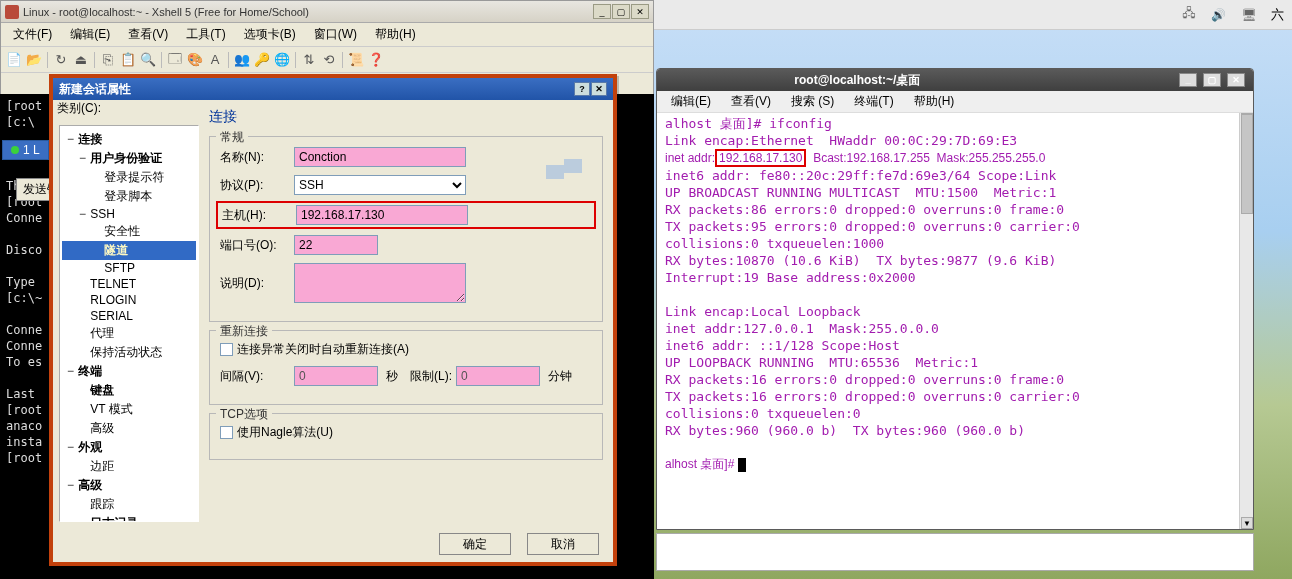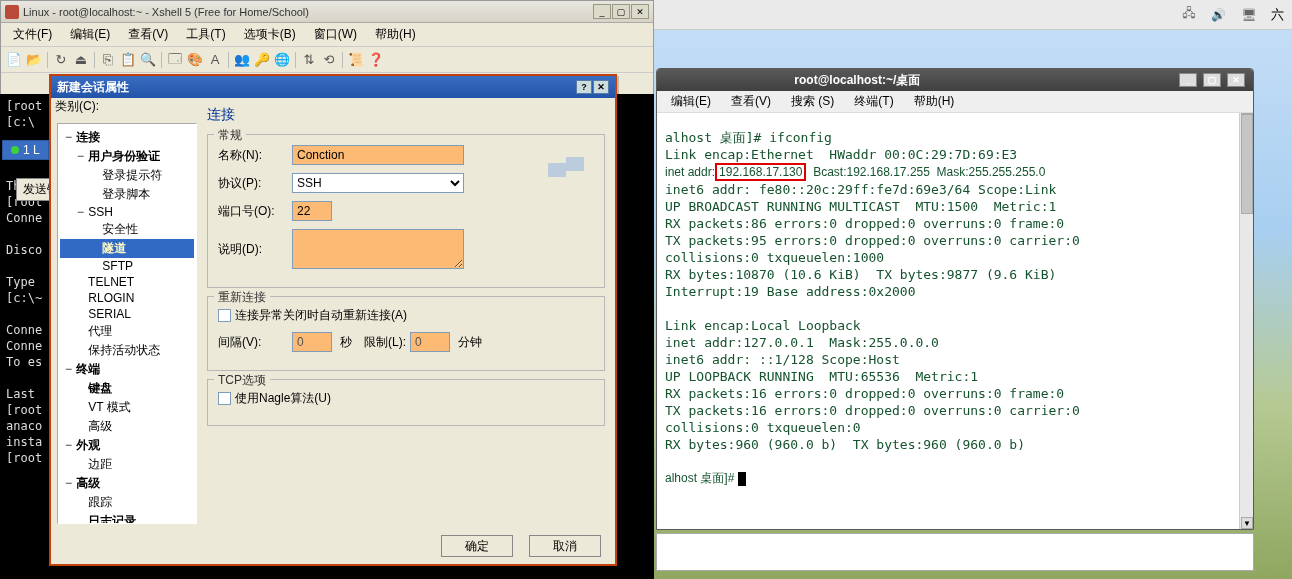--- a/index.html
+++ b/index.html
@@ -14,42 +14,42 @@
 .tbtn { width: 18px; height: 15px; background: #dcdac8; border: 1px solid #9a9a84; display: flex; align-items: center; justify-content: center; font-size: 9px; cursor: pointer; }
 
 .menubar { height: 24px; background: #ece9d8; display: flex; align-items: center; padding: 0 4px; gap: 2px; border-bottom: 1px solid #ccc; }
 .menu-item { padding: 3px 8px; cursor: pointer; }
 
 .toolbar { height: 26px; background: #ece9d8; display: flex; align-items: center; padding: 0 4px; gap: 2px; border-bottom: 1px solid #ccc; }
 .tool-icon { width: 18px; height: 18px; display: flex; align-items: center; justify-content: center; cursor: pointer; color: #555; font-size: 13px; }
 .tool-sep { width: 1px; height: 16px; background: #bbb; margin: 0 2px; }
 
 
-.dialog { position: absolute; left: 49px; top: 74px; width: 568px; height: 492px; background: #ece9d8; border: 2px solid #c2410c; box-shadow: 2px 2px 0 rgba(0,0,0,.2); }
+.dialog { position: absolute; left: 49px; top: 74px; width: 568px; height: 492px; background: #ece9d8; border: 4px solid #c2410c; box-shadow: 2px 2px 0 rgba(0,0,0,.2); }
 .dlg-title { height: 22px; background: linear-gradient(#3a6ec2,#2154a8); color: #fff; display: flex; align-items: center; padding: 0 6px; font-weight: bold; }
 .dlg-title-btns { margin-left: auto; display: flex; gap: 1px; }
 .dlg-tbtn { width: 16px; height: 14px; background: #cdd; border: 1px solid #5a7aa8; font-size: 9px; display: flex; align-items: center; justify-content: center; cursor: pointer; color: #000; }
 
 .dlg-body { display: flex; height: calc(100% - 22px - 36px); }
 .dlg-tree { width: 140px; border: 1px inset #fff; background: #fff; margin: 6px 4px 4px 6px; padding: 4px 2px; overflow: hidden; }
 .tree-label { padding: 0 0 2px 4px; }
 .tree-node { padding: 1px 0 1px 4px; white-space: nowrap; cursor: pointer; }
 .tree-node.sel { background: #316ac5; color: #fef9c3; }
 .tree-node .tog { display: inline-block; width: 9px; text-align: center; color: #333; }
 .tree-node.sel .tog { color: #fff; }
 .indent1 { padding-left: 16px; } .indent2 { padding-left: 30px; }
 
 .dlg-right { flex: 1; padding: 6px 10px 4px 6px; }
 .dlg-heading { color: #003399; font-size: 14px; padding: 2px 0 10px 0; }
 .fieldset { border: 1px solid #b8b8b8; margin-bottom: 8px; padding: 10px 10px 10px 10px; position: relative; }
 .fieldset > .legend { position: absolute; top: -8px; left: 6px; background: #ece9d8; padding: 0 4px; color: #333; }
 .form-row { display: flex; align-items: center; margin-bottom: 8px; }
 .form-row label { width: 74px; }
-.form-input { flex: 1; height: 20px; border: 1px solid #7f9db9; background: #fdba74; padding: 1px 4px; }
-.form-input.num { width: 40px; flex: none; }
+.form-input { flex: 1; height: 20px; border: 1px solid #7f9db9; background: #f9a8d4; padding: 1px 4px; }
+.form-input.num { width: 84px; flex: none; }
 .form-select { flex: 1; height: 20px; border: 1px solid #7f9db9; background: #fff; }
 .host-row { border: 2px solid #d00; padding: 2px 4px; margin: -2px -4px 6px -4px; }
 .computers-icon { position: absolute; right: 18px; top: 22px; width: 38px; height: 30px; background:
   linear-gradient(#bcd, #bcd) 0 6px/18px 14px no-repeat,
   linear-gradient(#bcd, #bcd) 18px 0/18px 14px no-repeat,
   linear-gradient(#8ab4e0,#8ab4e0) 2px 8px/14px 10px no-repeat,
   linear-gradient(#8ab4e0,#8ab4e0) 20px 2px/14px 10px no-repeat; border-radius: 2px; }
 .checkbox { width: 13px; height: 13px; border: 1px solid #7f9db9; background: #fff; display: inline-block; margin-right: 4px; vertical-align: middle; }
 .inline-lbl { margin: 0 4px 0 8px; }
 .dlg-footer { height: 36px; display: flex; align-items: center; justify-content: flex-end; gap: 16px; padding: 0 14px; }
@@ -69,21 +69,21 @@
 .right-panel { position: absolute; left: 654px; top: 0; width: 638px; height: 579px; background: linear-gradient(#c8dff7,#a8cff0 40%,#b6c993 70%,#8fa760); }
 .right-top { height: 30px; background: #eaeaea; display: flex; align-items: center; justify-content: flex-end; padding: 0 8px; gap: 14px; border-bottom: 1px solid #ccc; }
 .tray-icon { width: 16px; height: 16px; color: #666; cursor: pointer; display:flex; align-items:center; justify-content:center; }
 
 .rterm { position: absolute; left: 2px; top: 68px; width: 598px; height: 462px; background: #fff; border: 1px solid #5a5a5a; border-radius: 4px 4px 0 0; overflow: hidden; }
 .rt-title { height: 22px; background: linear-gradient(#5a5a5a,#3f3f3f); color: #fff; display: flex; align-items: center; padding: 0 8px; font-weight: bold; }
 .rt-title-btns { margin-left: auto; display: flex; gap: 6px; }
 .rt-btn { width: 18px; height: 14px; border: 1px solid #888; background: #ddd; display:flex; align-items:center; justify-content:center; cursor:pointer; font-size:9px; }
 .rt-menubar { height: 22px; background: #efefef; display: flex; align-items: center; padding: 0 6px; gap: 4px; border-bottom: 1px solid #ddd; }
 .rt-menu { padding: 2px 8px; cursor: pointer; }
-.rt-body { font-family: monospace; font-size: 13px; line-height: 17px; padding: 16px 8px; color: #14532d; white-space: pre; }
+.rt-body { font-family: monospace; font-size: 13px; line-height: 17px; padding: 2px 8px; color: #a21caf; white-space: pre; }
 .red-box { border: 2px solid #d00; padding: 0 2px; display: inline-block; line-height: 14px; }
 .cursor { display:inline-block; width:8px; height:14px; background:#000; vertical-align:middle; }
 .rt-scroll { position:absolute; right:0; top:44px; bottom:0; width:14px; background:#e8e8e8; border-left:1px solid #ccc; }
 .rt-scroll .thumb{ position:absolute; left:1px; top:1px; width:12px; height:100px; background:#c5c5c5; border:1px solid #aaa; }
 .rt-scroll .arr{ position:absolute; left:1px; width:12px; height:12px; background:#ddd; border:1px solid #aaa; display:flex;align-items:center;justify-content:center;font-size:8px;}
 .rt-scroll .arr.up{top:0;} .rt-scroll .arr.dn{bottom:0;}
 
 .right-bottom { position: absolute; left: 2px; bottom: 8px; width: 598px; height: 38px; background: #fff; border: 1px solid #aaa; }
 </style>
 </head>
@@ -211,20 +211,26 @@
         <span class="legend">常规</span>
         <div class="computers-icon"></div>
         <div class="form-row">
           <label>名称(N):</label>
           <input class="form-input" style="max-width: 172px;" value="Conction">
         </div>
         <div class="form-row">
           <label>协议(P):</label>
           <select class="form-select" style="max-width:172px"><option>SSH</option></select>
         </div>
+        <div class="host-row">
+          <div class="form-row" style="margin-bottom:0">
+            <label>主机(H):</label>
+            <input class="form-input" style="max-width: 172px;" value="192.168.17.130">
+          </div>
+        </div>
         <div class="form-row">
           <label>端口号(O):</label>
           <input class="form-input num" type="text" value="22" style="">
         </div>
         <div class="form-row">
           <label>说明(D):</label>
           <textarea class="form-input" style="height: 40px; max-width: 172px;"></textarea>
         </div>
       </div>
       <div class="fieldset">

